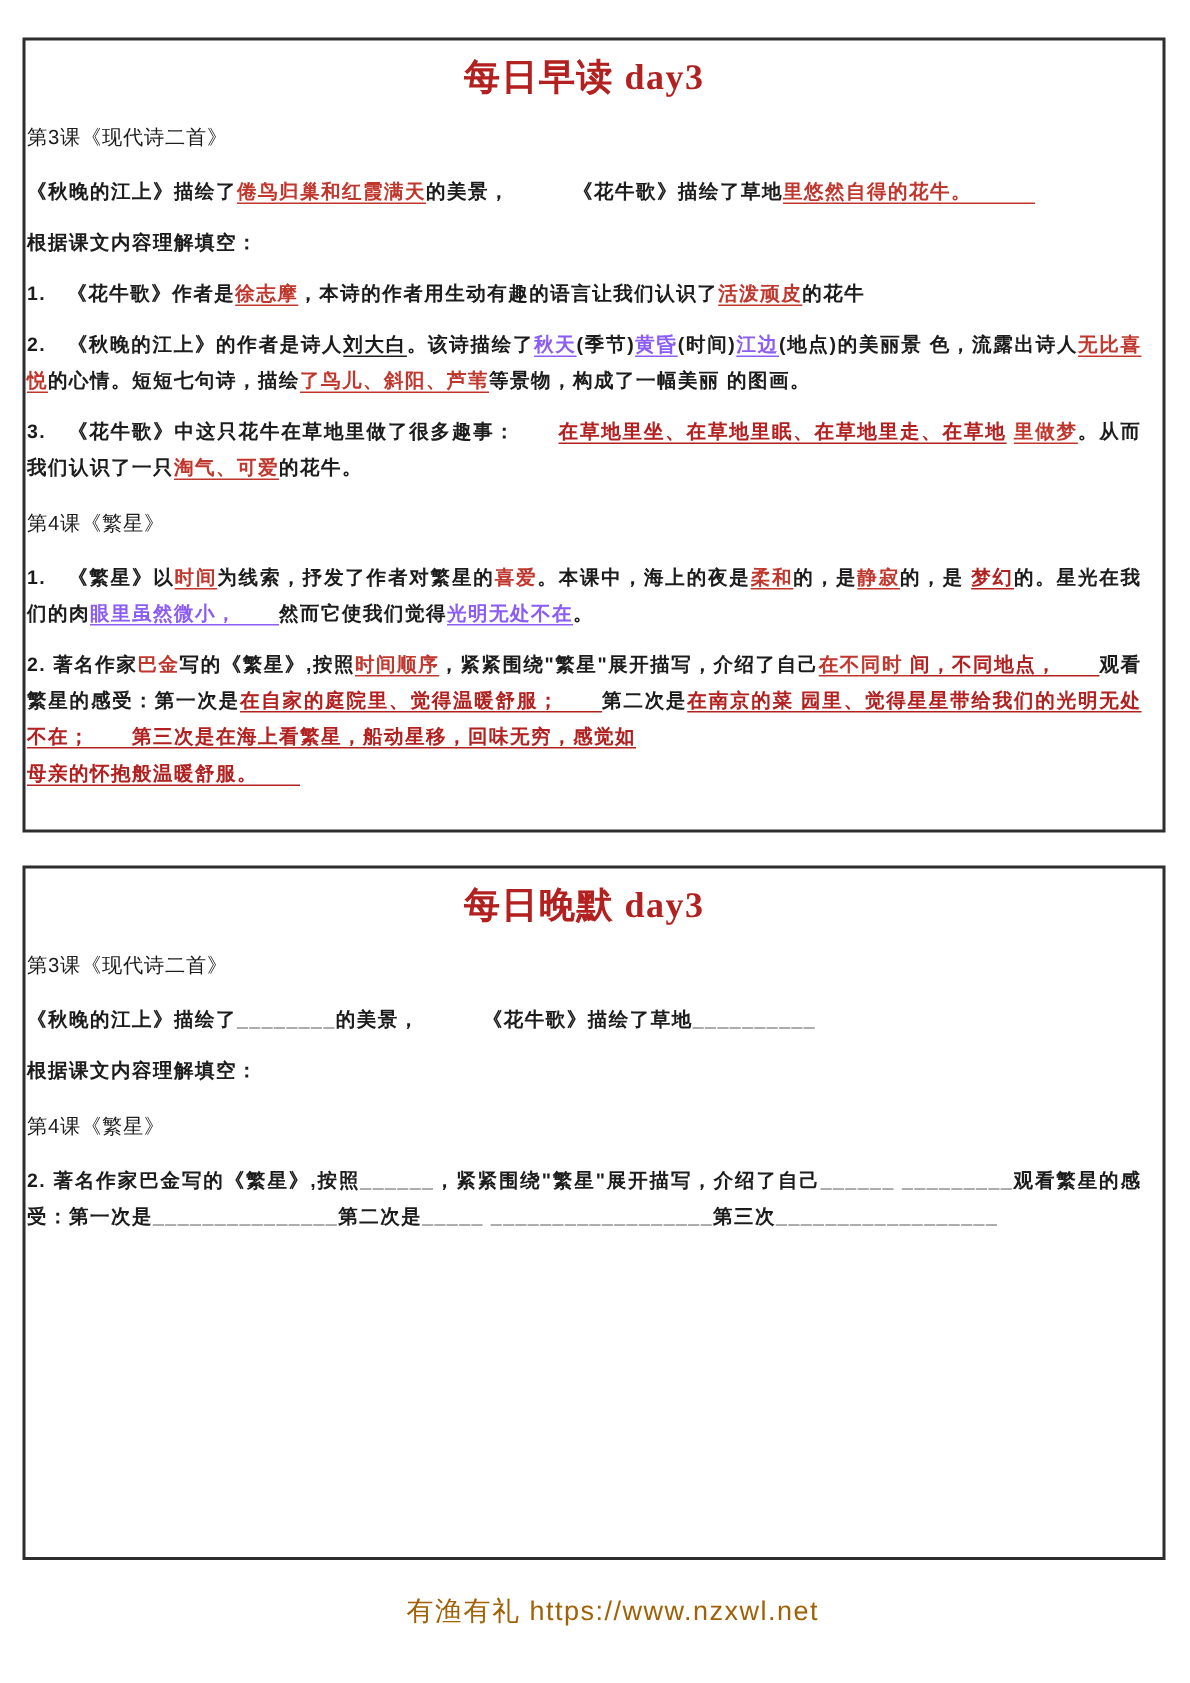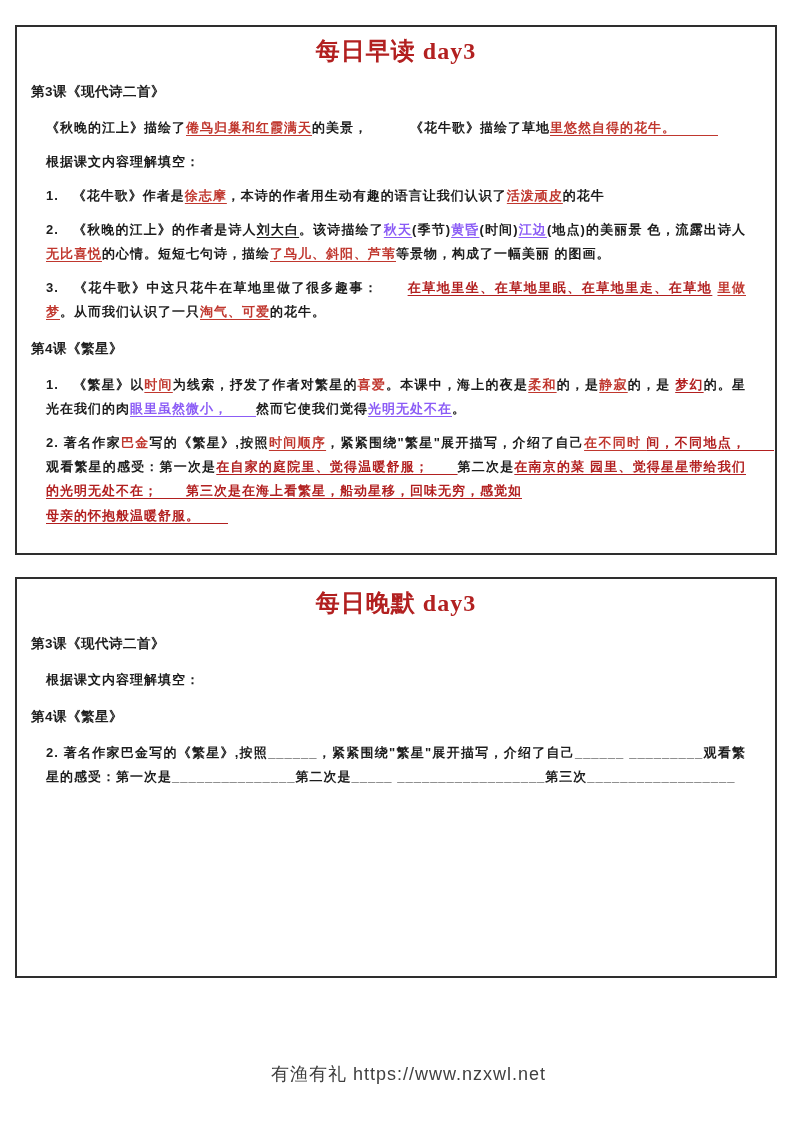--- a/index.html
+++ b/index.html
@@ -11,62 +11,62 @@
     color: #1c1c1c;
     overflow: hidden;
   }
   .card {
     position: absolute;
     left: 15px;
     width: 762px;
     border: 2px solid #2e2e2e;
     background: #ffffff;
     box-sizing: border-box;
-    padding: 4px 13px 8px 13px;
+    padding: 4px 13px 8px 0;
   }
   #card-morning { top: 25px; height: 530px; }
-  #card-evening { top: 577px; height: 401px; }
+  #card-evening { top: 577px; height: 463px; }
   .card-title {
     text-align: center;
     font-family: "Liberation Serif", "DejaVu Serif", serif;
     font-weight: bold;
     font-size: 24px;
     letter-spacing: 1px;
     margin: 4px 0 4px 0;
   }
   .card-body { }
   .para {
     font-size: 13px;
     line-height: 1.85;
     font-weight: 600;
     letter-spacing: 1px;
     text-align: justify;
-    margin: 10px 16px;
+    margin: 10px 1px;
   }
   .para.heading {
     font-size: 13.5px;
-    font-weight: 700;
+    font-weight: 400;
     letter-spacing: 0.5px;
     margin: 13px 1px 11px 1px;
   }
   .seg { white-space: pre-wrap; }
   .seg.red { }
   .seg.ul { text-decoration: underline; text-underline-offset: 3px; }
   .seg.bd { font-weight: 800; }
   .site-footer {
     position: absolute;
     left: 0; right: 0;
     top: 1062px;
     text-align: center;
     font-size: 18px;
     letter-spacing: 1px;
     color: #8f8f8f;
   }
 </style>
-<style>.card-title{color:#b22020;}.seg.red{color:#c0372e;}.seg.bd.red{color:#b22020;text-decoration:underline;}.seg.darkred{color:#8b5cf6;}.card{border-color:#2e2e2e;}.site-footer{color:#404040;padding-left:24px;}</style></head>
+<style>.card-title{color:#b22020;}.seg.red{color:#c0372e;}.seg.bd.red{color:#b22020;text-decoration:underline;}.seg.darkred{color:#8b5cf6;}.card{border-color:#2e2e2e;}.site-footer{color:#a16207;padding-left:24px;}</style></head>
 <body>
 
 <div class="page">
 
   <section class="card" id="card-morning">
     <h1 class="card-title">每日早读 day3</h1>
     <div class="card-body">
         <p class="para heading"><span class="seg">第3课《现代诗二首》</span></p>
         <p class="para"><span class="seg">《秋晚的江上》描绘了</span><span class="seg red ul">倦鸟归巢和红霞满天</span><span class="seg">的美景，　　　《花牛歌》描绘了草地</span><span class="seg red ul">里悠然自得的花牛。　　　</span></p>
         <p class="para"><span class="seg">根据课文内容理解填空：</span></p>
@@ -76,20 +76,21 @@
         <p class="para heading"><span class="seg">第4课《繁星》</span></p>
         <p class="para"><span class="seg">1.　《繁星》以</span><span class="seg red ul">时间</span><span class="seg">为线索，抒发了作者对繁星的</span><span class="seg red">喜爱</span><span class="seg">。本课中，海上的夜是</span><span class="seg red ul">柔和</span><span class="seg">的，是</span><span class="seg red ul">静寂</span><span class="seg">的，是 </span><span class="seg red ul bd">梦幻</span><span class="seg">的。星光在我们的肉</span><span class="seg darkred ul">眼里虽然微小，　　</span><span class="seg">然而它使我们觉得</span><span class="seg darkred ul">光明无处不在</span><span class="seg">。</span></p>
         <p class="para"><span class="seg">2. 著名作家</span><span class="seg red">巴金</span><span class="seg">写的《繁星》,按照</span><span class="seg red ul">时间顺序</span><span class="seg">，紧紧围绕"繁星"展开描写，介绍了自己</span><span class="seg red ul">在不同时 </span><span class="seg red ul bd">间，不同地点，　　</span><span class="seg">观看繁星的感受：第一次是</span><span class="seg red ul bd">在自家的庭院里、觉得温暖舒服；　　</span><span class="seg">第二次是</span><span class="seg red ul bd">在南京的菜 园里、觉得星星带给我们的光明无处不在；　　</span><span class="seg red ul bd">第三次是在海上看繁星，船动星移，回味无穷，感觉如</span><br><span class="seg red ul bd">母亲的怀抱般温暖舒服。　　</span></p>
       </div>
   </section>
 
   <section class="card" id="card-evening">
     <h1 class="card-title">每日晚默 day3</h1>
     <div class="card-body">
         <p class="para heading"><span class="seg">第3课《现代诗二首》</span></p>
+        <p class="para"><span class="seg">《秋晚的江上》描绘了________的美景，　　　《花牛歌》描绘了草地__________</span></p>
         <p class="para"><span class="seg">根据课文内容理解填空：</span></p>
         <p class="para heading"><span class="seg">第4课《繁星》</span></p>
         <p class="para"><span class="seg">2. 著名作家巴金写的《繁星》,按照______，紧紧围绕"繁星"展开描写，介绍了自己______ _________观看繁星的感受：第一次是_______________第二次是_____ __________________</span><span class="seg bd">第三次</span><span class="seg">__________________</span></p>
       </div>
   </section>
 
   <footer class="site-footer">有渔有礼 https://www.nzxwl.net</footer>
 
 </div>
 

